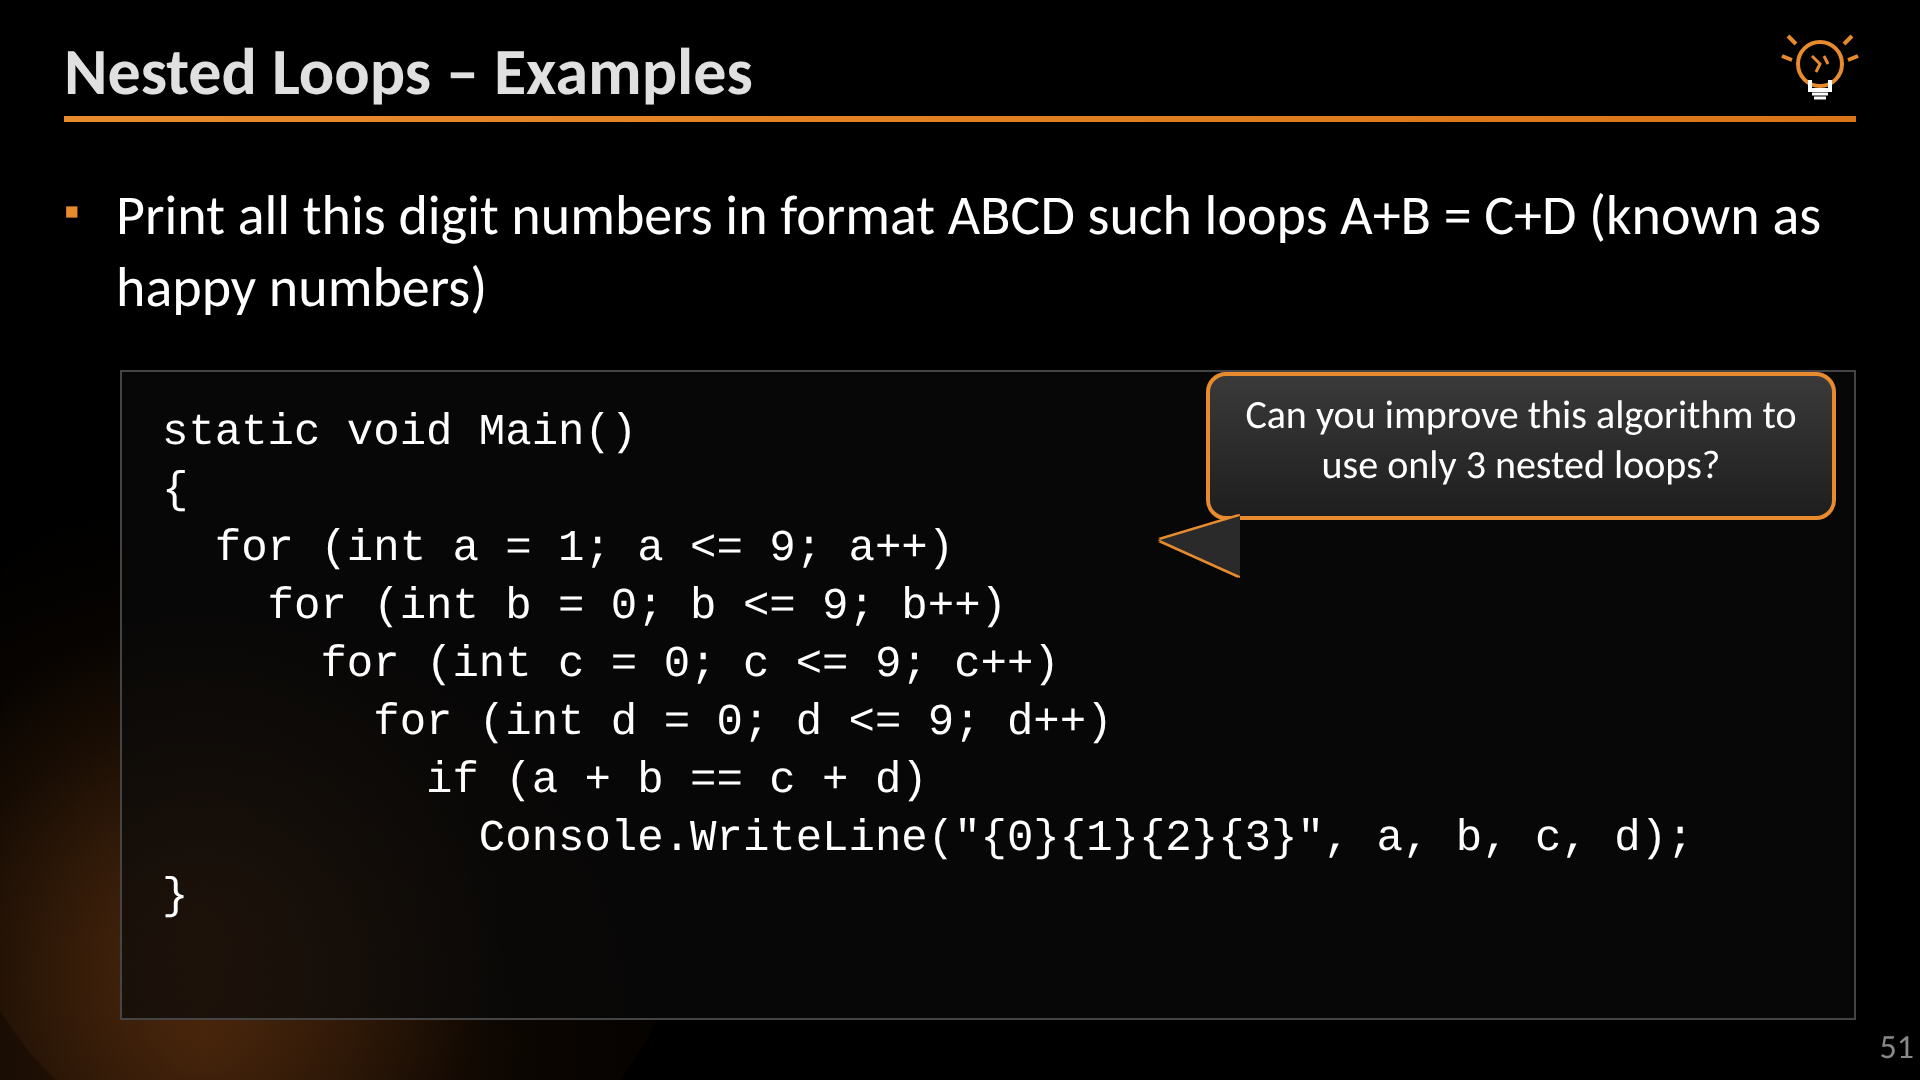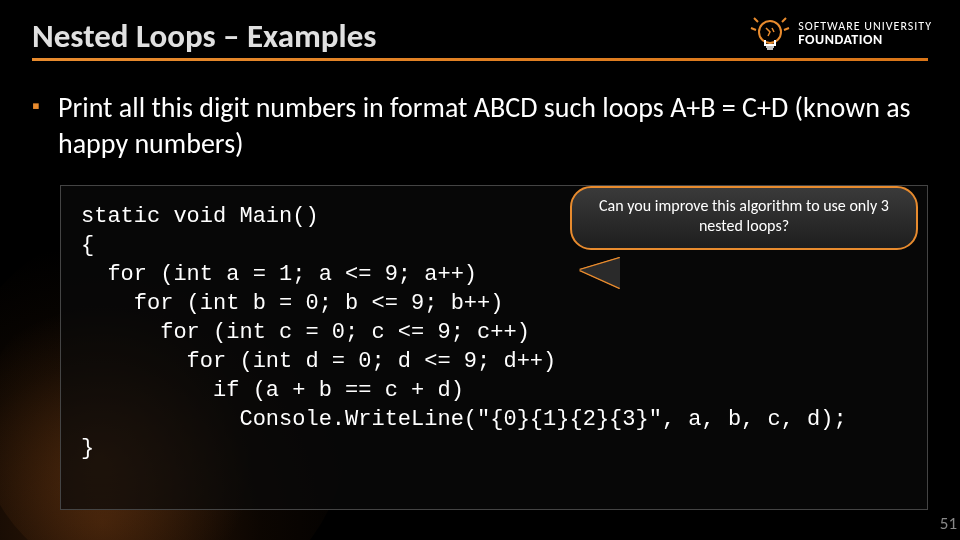--- a/index.html
+++ b/index.html
@@ -102,27 +102,27 @@
     font-family: Consolas, "Courier New", monospace;
     font-size: 22px;
     color: #fff;
     line-height: 1.32;
     white-space: pre;
   }
   .callout {
     position: absolute;
     top: 186px;
     right: 42px;
-    width: 348px;
+    width: 315px;
     background: linear-gradient(to bottom, #3a3a3a 0%, #1e1e1e 100%);
     border: 2px solid #e88b2e;
-    border-radius: 21px;
+    border-radius: 10px;
     padding: 8px 16px 12px 16px;
     color: #fff;
-    font-size: 16px;
+    font-size: 20px;
     text-align: center;
     line-height: 1.25;
   }
   .callout-tail {
     position: absolute;
     top: 258px;
     right: 340px;
     width: 0;
     height: 0;
     border-top: 12px solid transparent;
@@ -152,24 +152,20 @@
   <div class="logo-icon">
     <svg width="44" height="44" viewBox="0 0 44 44">
       <circle cx="22" cy="20" r="11" fill="none" stroke="#e88b2e" stroke-width="2"></circle>
       <path d="M 17 28 L 17 33 L 27 33 L 27 28" fill="none" stroke="#fff" stroke-width="2"></path>
       <line x1="18" y1="35" x2="26" y2="35" stroke="#fff" stroke-width="1.5"></line>
       <line x1="19" y1="37" x2="25" y2="37" stroke="#fff" stroke-width="1.5"></line>
       <path d="M 8 18 L 3 16 M 10 10 L 6 6 M 34 10 L 38 6 M 36 18 L 41 16" stroke="#e88b2e" stroke-width="2"></path>
       <path d="M 18 16 L 22 20 L 20 24 M 24 16 L 26 20" fill="none" stroke="#e88b2e" stroke-width="1.5"></path>
     </svg>
   </div>
-  <div class="logo-text">
-    <div class="line1">SOFTWARE UNIVERSITY</div>
-    <div class="line2">FOUNDATION</div>
-  </div>
 </div>
 
 <div class="bullet-area">
   <div class="bullet">
     <span>Print all this digit numbers in format </span><span class="bold">ABCD</span><span> such loops </span><span class="bold">A+B = C+D</span><span> (known as happy numbers)</span>
   </div>
 </div>
 
 <div class="code-box"><span>static void Main()</span>
 <span>{</span>

